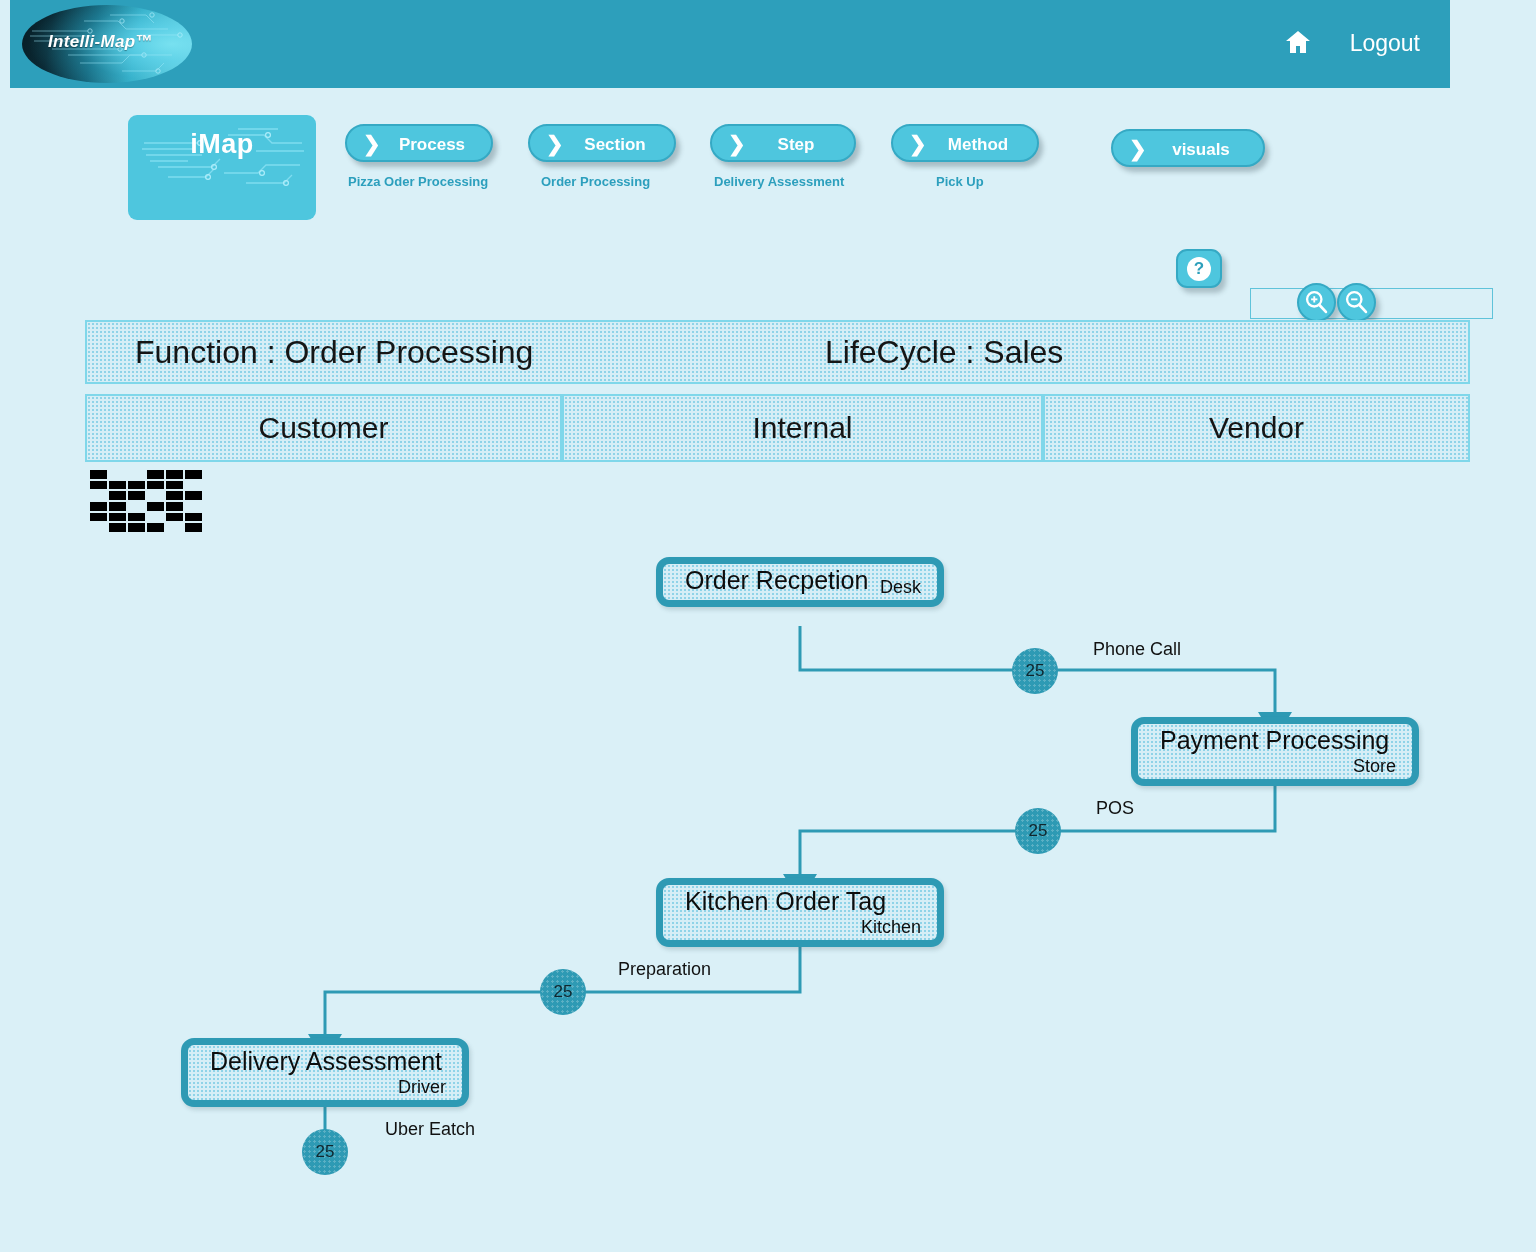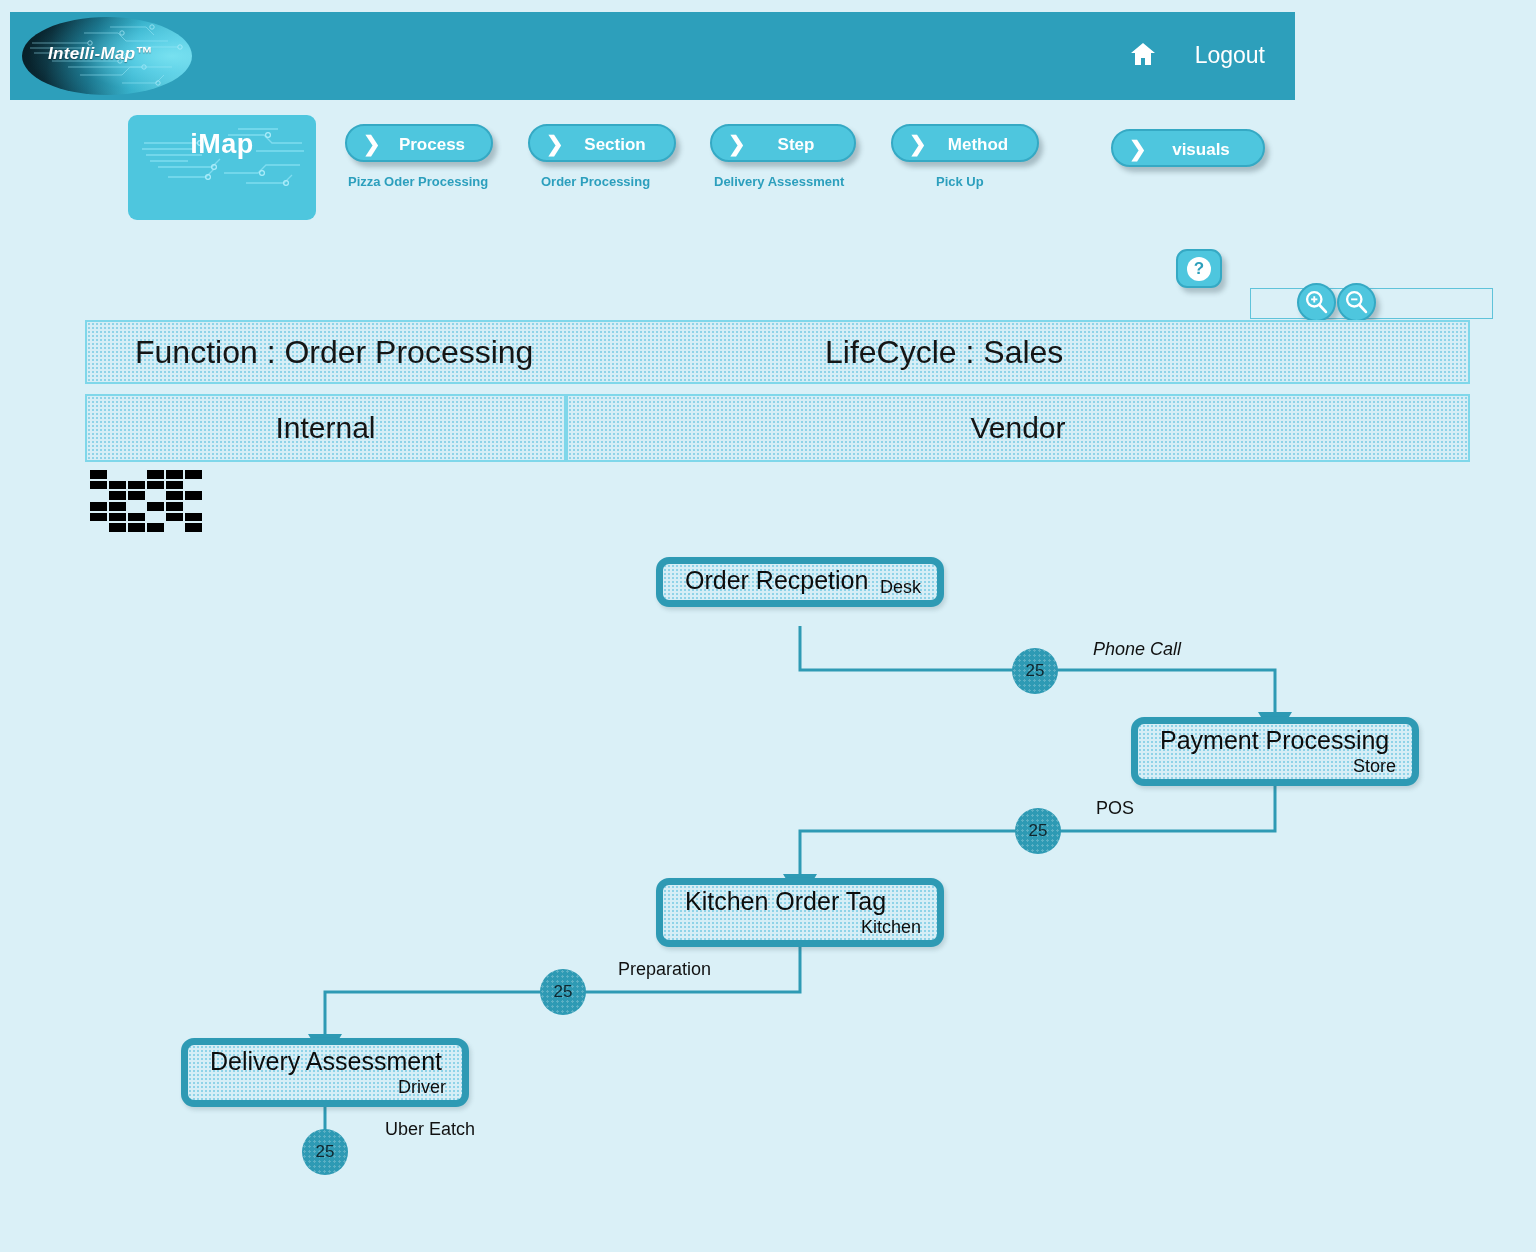--- a/index.html
+++ b/index.html
@@ -16,22 +16,22 @@
   #page {
     position: relative;
     width: 1536px;
     height: 1252px;
     background: #daf0f7;
   }
 
   
   #header {
     position: absolute;
-    left: 10px; top: 12px;
-    width: 1285px; height: 88px;
+    left: 10px; top: 0;
+    width: 1440px; height: 88px;
     background: #2d9fbb;
   }
 
   #logo {
     position: absolute;
     left: 12px; top: 5px;
     width: 170px; height: 78px;
     border-radius: 50%;
     background:
       radial-gradient(ellipse 120% 100% at 88% 50%, rgba(120,225,240,.95) 0%, rgba(90,205,228,.75) 22%, rgba(40,150,175,.35) 48%, rgba(8,40,52,.15) 70%, rgba(0,0,0,0) 85%),
@@ -365,20 +365,21 @@
       <line x1="13.5" y1="16" x2="20.5" y2="16" stroke="#ffffff" stroke-width="2.1"></line>
     </svg>
   </div>
 
   <div id="fn-bar" class="dot-fill">
     <div class="fn1">Function : Order Processing</div>
     <div class="fn2">LifeCycle : Sales</div>
   </div>
 
   <div id="lane-row">
+    <div class="lane customer dot-fill">Customer</div>
     <div class="lane internal dot-fill">Internal</div>
     <div class="lane vendor dot-fill">Vendor</div>
   </div>
 
   <div id="matrix">
       <i class="on"></i>
       <i></i>
       <i></i>
       <i class="on"></i>
       <i class="on"></i>
@@ -447,21 +448,21 @@
     <span class="nt">Kitchen Order Tag</span>
     <span class="ns">Kitchen</span>
   </div>
 
   <div class="node" style="left:181px; top:1038px; width:288px; height:69px;">
     <span class="nt">Delivery Assessment</span>
     <span class="ns">Driver</span>
   </div>
 
   <div class="badge" style="left:1012px; top:648px;">25</div>
-  <div class="edge-label" style="left:1093px; top:639px;font-style:italic;">Phone Call</div>
+  <div class="edge-label" style="left:1093px; top:639px;">Phone Call</div>
 
   <div class="badge" style="left:1015px; top:808px;">25</div>
   <div class="edge-label" style="left:1096px; top:798px;">POS</div>
 
   <div class="badge" style="left:540px; top:969px;">25</div>
   <div class="edge-label" style="left:618px; top:959px;">Preparation</div>
 
   <div class="badge" style="left:302px; top:1129px;">25</div>
   <div class="edge-label" style="left:385px; top:1119px;">Uber Eatch</div>
 

